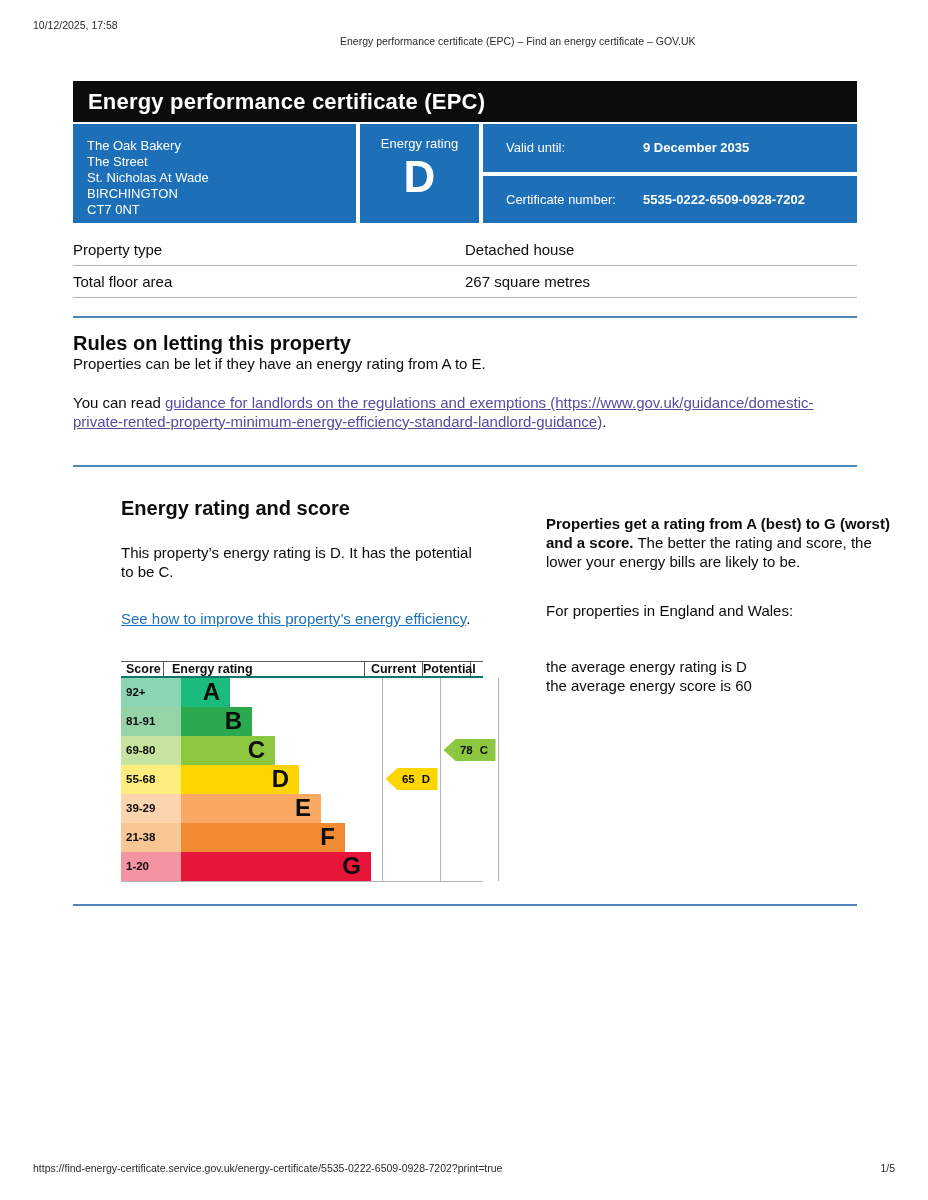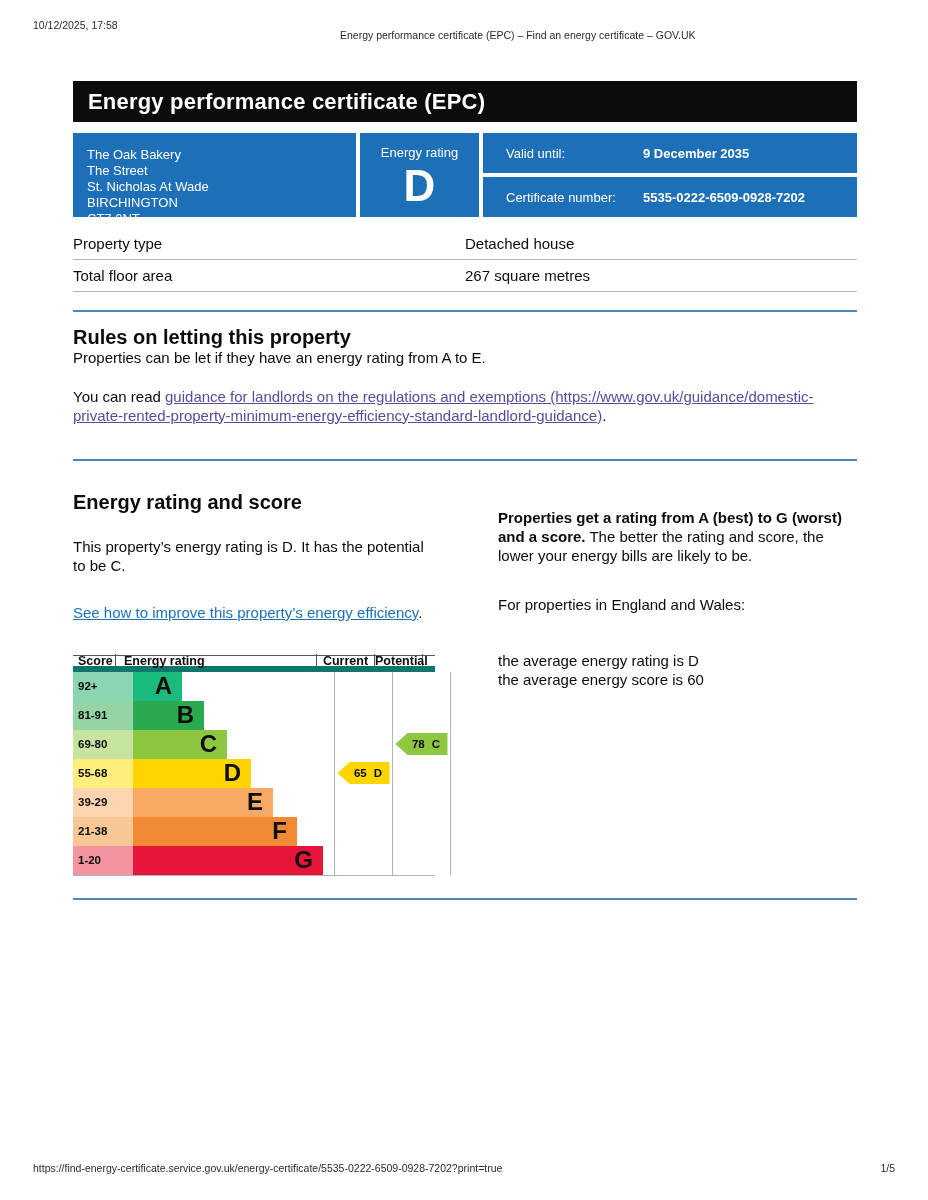--- a/index.html
+++ b/index.html
@@ -6,33 +6,33 @@
   html, body { background: #fff; }
   body {
     width: 928px; height: 1200px; position: relative; overflow: hidden;
     font-family: "Liberation Sans", "DejaVu Sans", sans-serif;
     color: #0b0c0c;
   }
 
   
   .print-header { position: absolute; top: 19px; left: 0; width: 928px; font-size: 10.5px; color: #2b2b2b; }
   .ph-datetime { position: absolute; left: 33px; top: 0; }
-  .ph-title    { position: absolute; left: 340px; top: 10px; }
+  .ph-title    { position: absolute; left: 340px; top: 16px; }
   .print-footer { position: absolute; top: 1162px; left: 0; width: 928px; font-size: 10.5px; color: #2b2b2b; }
   .pf-url  { position: absolute; left: 33px; top: 0; }
   .pf-page { position: absolute; right: 33px; top: 0; }
 
   
   .content { position: absolute; left: 73px; top: 81px; width: 784px; }
 
   .banner { background: #0b0c0c; height: 41px; display: flex; align-items: center; padding-left: 15px; }
   .banner h1 { color: #fff; font-size: 22px; font-weight: bold; letter-spacing: 0.2px; }
 
   
-  .summary-box { margin-top: 11px; display: flex; gap: 4px; height: 84px; }
+  .summary-box { margin-top: 2px; display: flex; gap: 4px; height: 99px; }
   .panel { background: #1d70b8; color: #fff; }
   .panel-address { flex: 0 0 283px; padding: 14px 14px; font-size: 13px; line-height: 1.24; }
   .panel-rating  { flex: 0 0 119px; display: flex; flex-direction: column; align-items: center; padding-top: 12px; }
   .panel-rating .rating-label { font-size: 13px; }
   .panel-rating .rating-letter { font-size: 44px; font-weight: bold; line-height: 1.1; margin-top: 2px; }
   .panel-right { flex: 1 1 auto; display: flex; flex-direction: column; gap: 4px; background: #fff; }
   .panel-right .info-row { background: #1d70b8; color: #fff; flex: 1 1 50%; display: flex; align-items: center; padding-left: 23px; font-size: 13px; }
   .info-row .info-label { width: 137px; flex: none; }
   .info-row .info-value { font-weight: bold; }
 
@@ -47,32 +47,32 @@
   h2 { font-size: 20px; font-weight: bold; margin-top: 14px; }
   p  { font-size: 15px; line-height: 1.25; }
   .rules p.link-para { margin-top: 20px; }
   hr.blue.after-rules { margin-top: 34px; }
 
   a.link { color: #1d70b8; text-decoration: underline; cursor: pointer; }
   a.link-visited { color: #554c9b; text-decoration: underline; cursor: pointer; }
 
   
   .two-col { display: flex; margin-top: 16px; }
-  .col-left  { flex: 0 0 361px; }
+  .col-left  { flex: 0 0 361px; margin-left: 48px; }
   .col-right { flex: 0 0 360px; margin-left: 63px; }
   .col-left p.lead { margin-top: 24px; }
   .col-left p.improve { margin-top: 28px; }
   .col-right p.first { margin-top: 4px; }
   .col-right p.mid { margin-top: 32px; }
   .col-right p.for-props { margin-top: 30px; }
   .col-right .avg-list { margin-top: 38px; font-size: 15px; line-height: 1.22; }
 
   
   .epc-chart { margin-top: 32px; width: 362px; border-bottom: 1px solid #b1b4b6; font-weight: bold; }
-  .epc-header { display: flex; height: 17px; border-top: 1px solid #505a5f; border-bottom: 6px solid #0f766e; font-size: 12.5px; align-items: center; }
+  .epc-header { display: flex; height: 17px; border-top: 1px solid #505a5f; border-bottom: 2px solid #0f766e; font-size: 12.5px; align-items: center; }
   .h-score  { width: 42px; flex: none; padding-left: 5px; }
   .h-rating { width: 201px; flex: none; padding-left: 8px; border-left: 1px solid #505a5f; }
   .h-cur { width: 58px; flex: none; text-align: center; border-left: 1px solid #505a5f; }
   .h-pot { width: 49px; flex: none; text-align: left; border-left: 1px solid #505a5f; border-right: 1px solid #505a5f; }
   .epc-row { display: flex; height: 29px; }
   .epc-score { width: 60px; flex: none; display: flex; align-items: center; padding-left: 5px; font-size: 11.5px; }
   .epc-band { width: 201px; flex: none; }
   .epc-bar { height: 29px; display: flex; align-items: center; justify-content: flex-end; padding-right: 10px; font-size: 24px; color: #0b0c0c; }
   .epc-cur, .epc-pot { flex: none; display: flex; align-items: center; justify-content: center; border-left: 1px solid #b1b4b6; }
   .epc-cur { width: 58px; }

